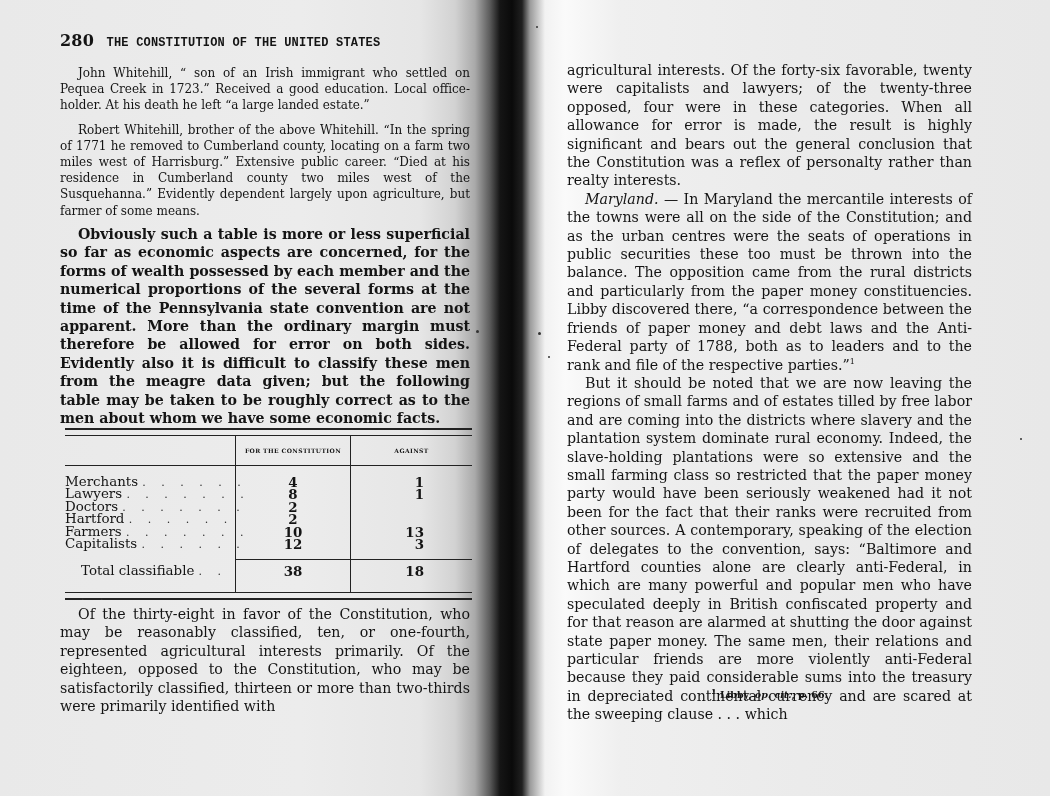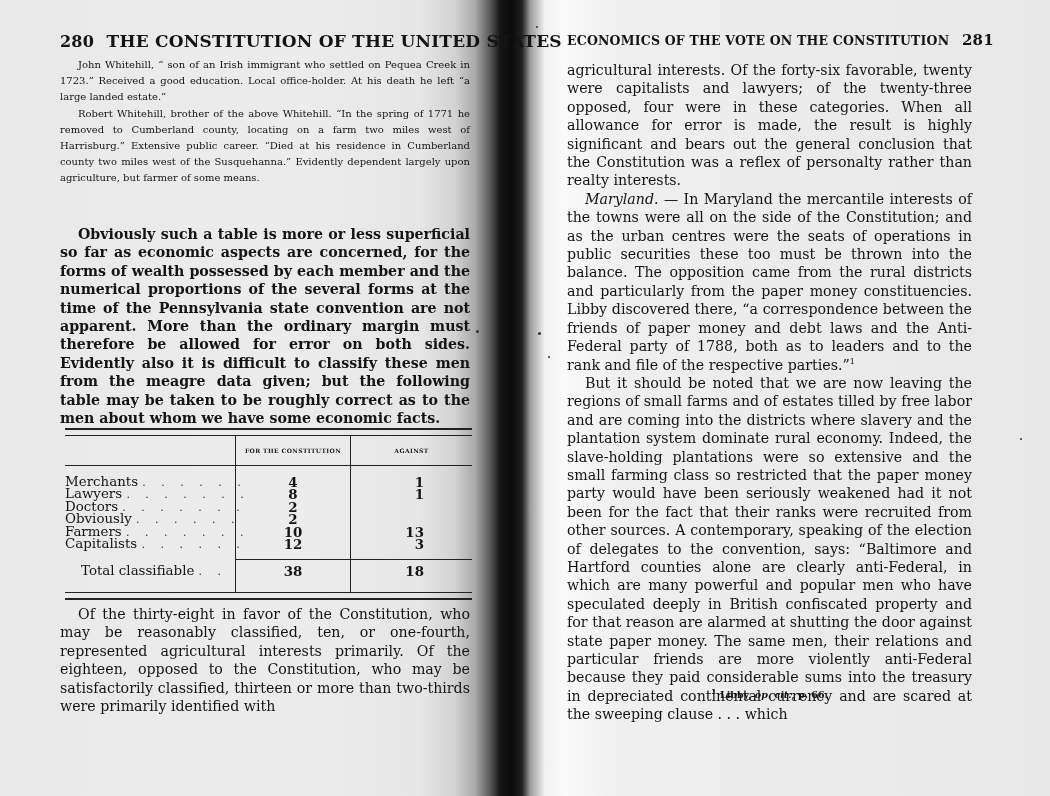--- a/index.html
+++ b/index.html
@@ -23,25 +23,25 @@
   .page.right { left: 567px; width: 405px; }
 
   .running-head {
     position: absolute; top: 31px; left: 0; right: 0;
     font-size: 12.5px; font-weight: bold; letter-spacing: 0.2px;
     white-space: nowrap;
   }
   .left .running-head .pgnum { font-size: 16px; margin-right: 8px; }
   .right .running-head { text-align: right; }
   .right .running-head .pgnum { font-size: 15px; margin-left: 8px; }
-  .left .running-head .title { font-size: 17px; }
+  .left .running-head .title { font-size: 12px; font-family: Liberation Mono, monospace; }
 
   .text { position: absolute; left: 0; right: 0; }
   .para { margin: 0; text-align: justify; }
-  .small { font-size: 10px; line-height: 16.2px; }
+  .small { font-size: 12px; line-height: 16.2px; margin-top: 8px; }
   .body { font-size: 14.2px; line-height: 18.4px; }
   .indent { text-indent: 18px; }
   .it { font-style: italic; }
   sup { font-size: 8px; vertical-align: super; line-height: 0; }
 
   
   .tbl {
     position: absolute; left: 5px; top: 428px; width: 407px;
     font-size: 13.4px;
   }
@@ -105,21 +105,21 @@
       <div class="tbl-head">
         <div class="c0"></div>
         <div class="c1">FOR THE CONSTITUTION</div>
         <div class="c2">AGAINST</div>
       </div>
       <div class="tbl-body">
         <div class="c0">
           <div class="trow"><span class="lbl">Merchants</span> <span class="dots">. . . . . .</span></div>
           <div class="trow"><span class="lbl">Lawyers</span> <span class="dots"> . . . . . . .</span></div>
           <div class="trow"><span class="lbl">Doctors</span> <span class="dots"> . . . . . . .</span></div>
-          <div class="trow"><span class="lbl">Obviously</span> <span class="dots">. . . . . .</span></div>
+          <div class="trow"><span class="lbl">Hartford</span> <span class="dots">. . . . . .</span></div>
           <div class="trow"><span class="lbl">Farmers</span> <span class="dots"> . . . . . . .</span></div>
           <div class="trow"><span class="lbl">Capitalists</span> <span class="dots"> . . . . . .</span></div>
         </div>
         <div class="c1">
           <div class="trow num">4</div>
           <div class="trow num">8</div>
           <div class="trow num">2</div>
           <div class="trow num">2</div>
           <div class="trow num">10</div>
           <div class="trow num">12</div>
@@ -150,24 +150,20 @@
         </div>
       <div class="rule-bottom"></div>
     </div>
 
     <div class="text" style="top:605px;">
       <p class="para body indent">Of the thirty-eight in favor of the Constitution, who may be reasonably classified, ten, or one-fourth, represented agricultural interests primarily. Of the eighteen, opposed to the Constitution, who may be satisfactorily classified, thirteen or more than two-thirds were primarily identified with</p>
     </div>
   </div>
 
   <div class="page right">
-    <div class="running-head">
-      <span class="title">ECONOMICS OF THE VOTE ON THE CONSTITUTION</span>
-      <span class="pgnum">281</span>
-    </div>
 
     <div class="text" style="top:61px;">
       <p class="para body">agricultural interests. Of the forty-six favorable, twenty were capitalists and lawyers; of the twenty-three opposed, four were in these categories. When all allowance for error is made, the result is highly significant and bears out the general conclusion that the Constitution was a reflex of personalty rather than realty interests.</p>
       <p class="para body indent"><span class="it">Maryland.</span><span> — In Maryland the mercantile interests of the towns were all on the side of the Constitution; and as the urban centres were the seats of operations in public securities these too must be thrown into the balance. The opposition came from the rural districts and particularly from the paper money constituencies. Libby discovered there, “a correspondence between the friends of paper money and debt laws and the Anti-Federal party of 1788, both as to leaders and to the rank and file of the respective parties.”</span><sup>1</sup></p>
       <p class="para body indent">But it should be noted that we are now leaving the regions of small farms and of estates tilled by free labor and are coming into the districts where slavery and the plantation system dominate rural economy. Indeed, the slave-holding plantations were so extensive and the small farming class so restricted that the paper money party would have been seriously weakened had it not been for the fact that their ranks were recruited from other sources. A contemporary, speaking of the election of delegates to the convention, says: “Baltimore and Hartford counties alone are clearly anti-Federal, in which are many powerful and popular men who have speculated deeply in British confiscated property and for that reason are alarmed at shutting the door against state paper money. The same men, their relations and particular friends are more violently anti-Federal because they paid considerable sums into the treasury in depreciated continental currency and are scared at the sweeping clause . . . which</p>
     </div>
 
     <div class="footnote">
       <sup>1</sup>
       <span>Libby, </span><span class="it">op. cit.</span><span>, p. 66.</span>

